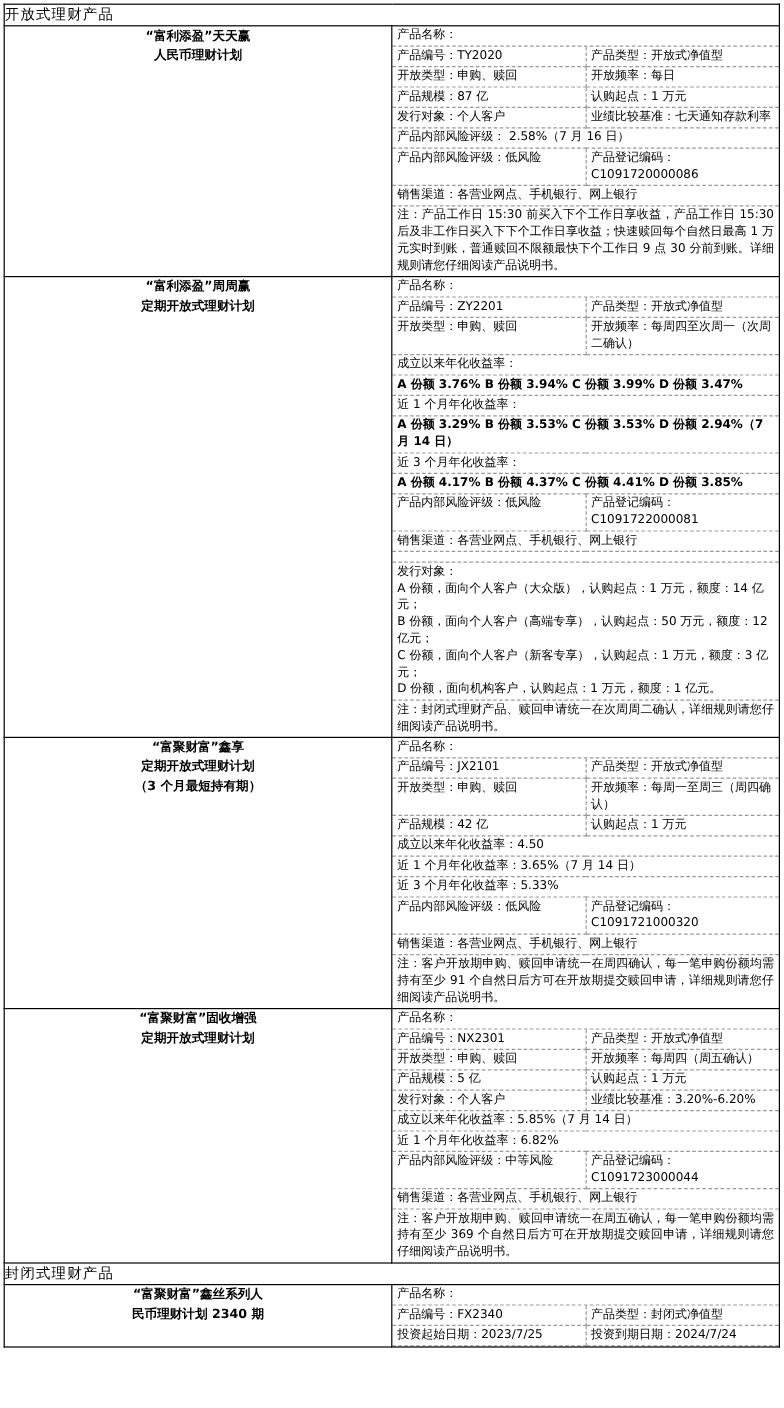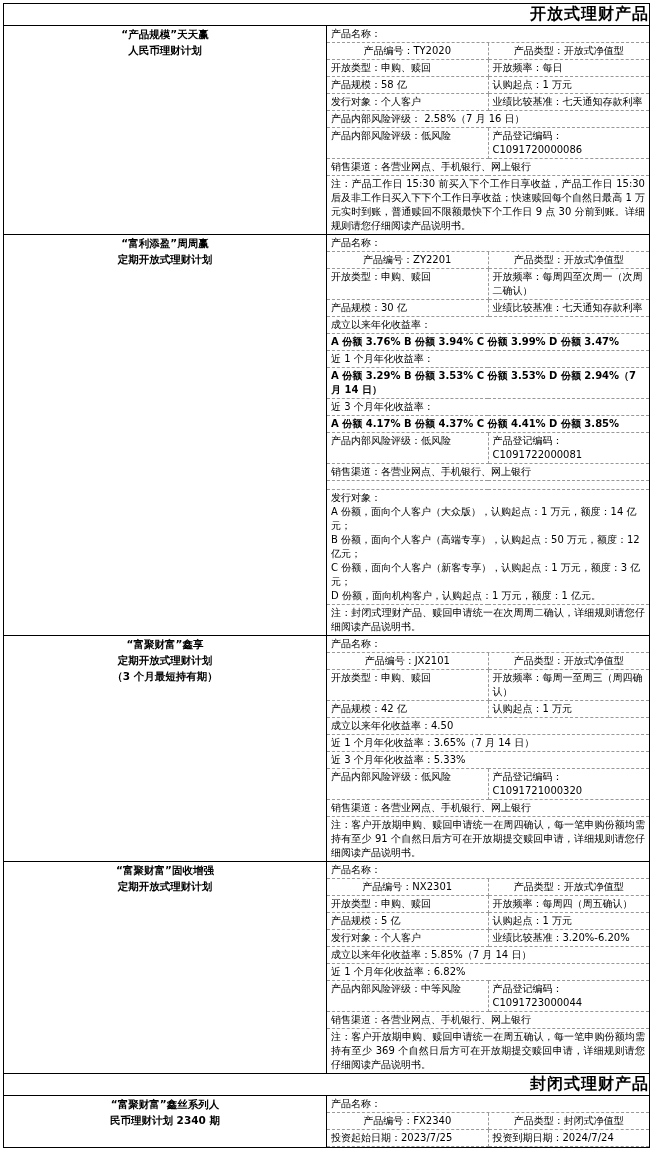--- a/index.html
+++ b/index.html
@@ -23,23 +23,23 @@
     width: 647px;
     border-collapse: collapse;
     table-layout: fixed;
   }
   table.doc td, table.doc th {
     border: 1px solid #000;
     padding: 0;
     vertical-align: top;
   }
   .section-title {
-    text-align: right;
-    font-weight: bold;
-    font-size: 16px;
+    text-align: left;
+    font-weight: normal;
+    font-size: 12px;
     padding: 4px 0 5px 0;
     letter-spacing: 1px;
   }
   .namecell {
     width: 125px;
     text-align: center;
     vertical-align: middle;
     font-weight: bold;
     font-size: 10.5px;
     line-height: 16px;
@@ -61,21 +61,20 @@
     border: 1px dashed #999;
     border-top: none;
     border-left: none;
     padding: 1px 4px;
     font-size: 10px;
     line-height: 14px;
     vertical-align: top;
   }
   table.inner tr:first-child td {
     border-top: none;
-    text-align: center;
   }
   table.inner td.last {
     border-right: none;
   }
   table.inner tr.lastrow td {
     border-bottom: none;
   }
   .lbl {
     white-space: nowrap;
   }
@@ -109,37 +108,37 @@
 
   <table class="doc">
 
     <tbody>
         <tr>
       <td colspan="2" class="section-title">开放式理财产品</td>
     </tr>
 
     <tr>
       <td class="namecell">
-        <span class="nmtop">“产品规模”天天赢</span>
+        <span class="nmtop">“富利添盈”天天赢</span>
         <span class="nmtop">人民币理财计划</span>
       </td>
       <td class="detail">
         <div class="prodname-top">产品名称：</div>
         <table class="inner">
           <tbody>
                 <tr class="halfrow">
             <td><span class="lbl">产品编号：</span><span>TY2020</span></td>
             <td class="last"><span class="lbl">产品类型：</span><span>开放式净值型</span></td>
           </tr>
           <tr class="halfrow">
             <td><span class="lbl">开放类型：</span><span>申购、赎回</span></td>
             <td class="last"><span class="lbl">开放频率：</span><span>每日</span></td>
           </tr>
           <tr class="halfrow">
-            <td><span class="lbl">产品规模：</span><span>58 亿</span></td>
+            <td><span class="lbl">产品规模：</span><span>87 亿</span></td>
             <td class="last"><span class="lbl">认购起点：</span><span>1 万元</span></td>
           </tr>
           <tr class="halfrow">
             <td><span class="lbl">发行对象：</span><span>个人客户</span></td>
             <td class="last"><span class="lbl">业绩比较基准：</span><span>七天通知存款利率</span></td>
           </tr>
           <tr>
             <td colspan="2" class="last">
               <span class="lbl">产品内部风险评级：</span>
               <span>2.58%（7 月 16 日）</span>
@@ -169,24 +168,20 @@
         <div class="prodname-top">产品名称：</div>
         <table class="inner">
           <tbody>
                 <tr class="halfrow">
             <td><span class="lbl">产品编号：</span><span>ZY2201</span></td>
             <td class="last"><span class="lbl">产品类型：</span><span>开放式净值型</span></td>
           </tr>
           <tr class="halfrow">
             <td><span class="lbl">开放类型：</span><span>申购、赎回</span></td>
             <td class="last"><span class="lbl">开放频率：</span><span>每周四至次周一（次周二确认）</span></td>
-          </tr>
-          <tr class="halfrow">
-            <td><span class="lbl">产品规模：</span><span>30 亿</span></td>
-            <td class="last"><span class="lbl">业绩比较基准：</span><span>七天通知存款利率</span></td>
           </tr>
           <tr>
             <td colspan="2" class="last yield-line"><span class="lbl">成立以来年化收益率：</span></td>
           </tr>
           <tr>
             <td colspan="2" class="last indent"><span>A 份额 3.76%  B 份额 3.94%  C 份额 3.99%  D 份额 3.47%</span></td>
           </tr>
           <tr>
             <td colspan="2" class="last yield-line"><span class="lbl">近 1 个月年化收益率：</span></td>
           </tr>

